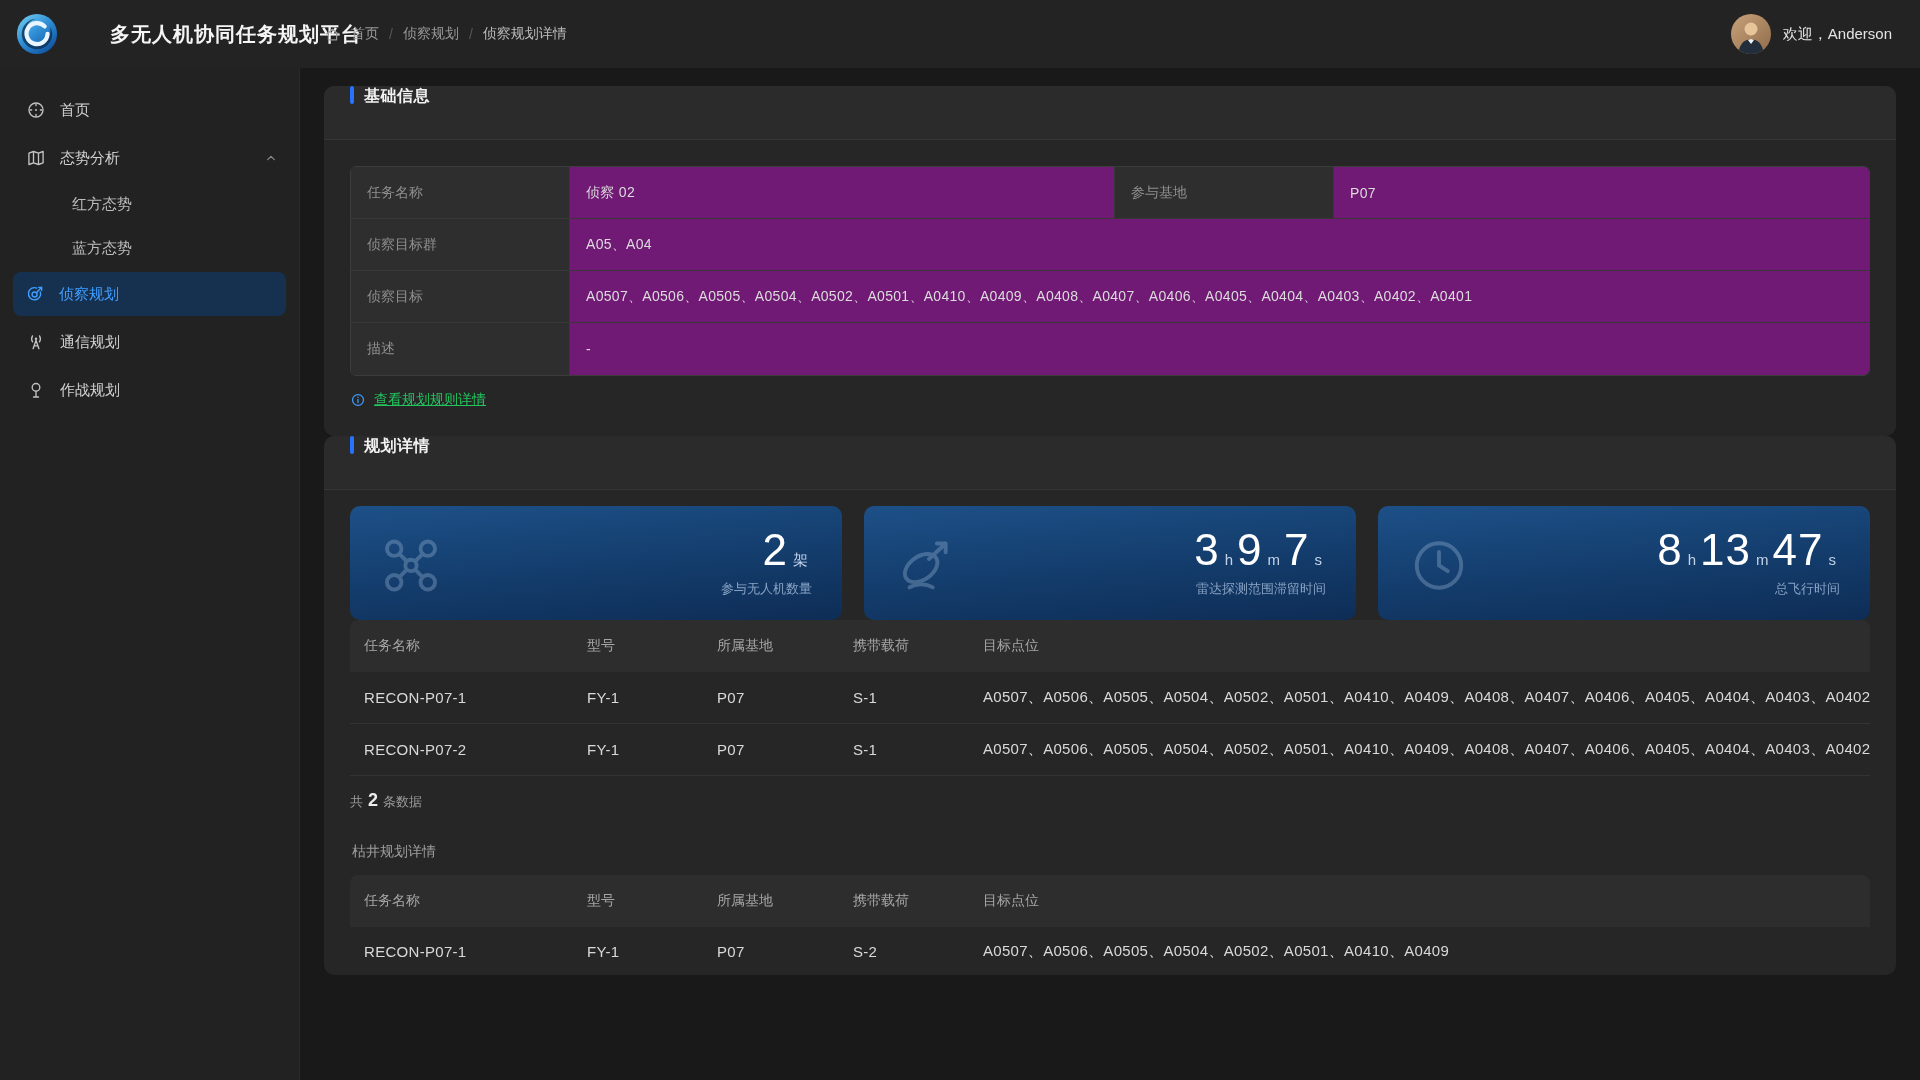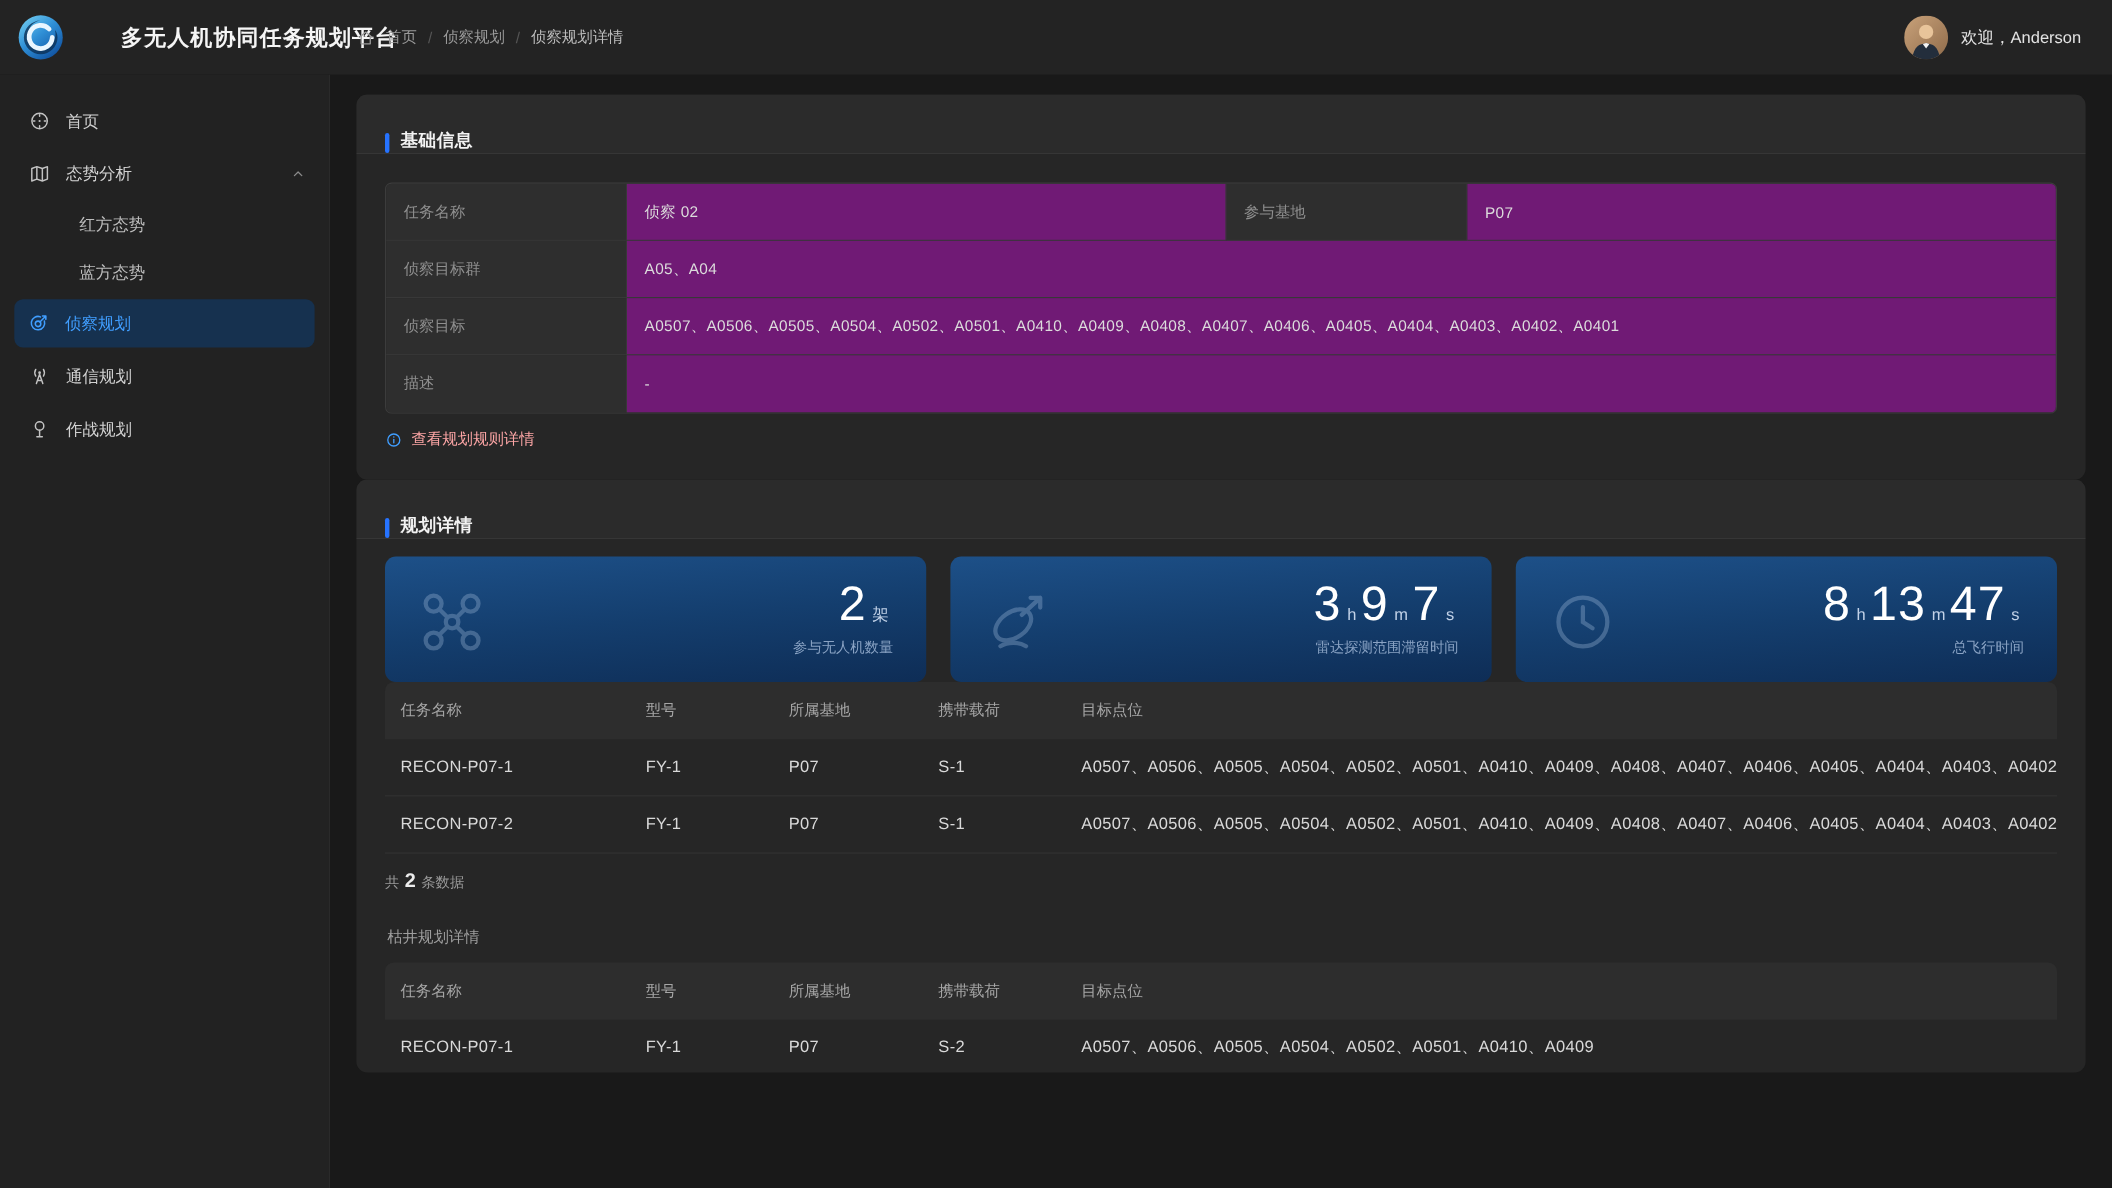--- a/index.html
+++ b/index.html
@@ -33,39 +33,39 @@
     color:#bdbdbd; font-size:15px; cursor:pointer; }
   .menu-item.active { margin:2px 13px; padding:0 12px; height:44px; border-radius:8px;
     background:#16314f; color:#409eff; }
   .menu-item.active .mi-icon { color:#409eff; }
 
   
   .main { background:#191919; padding:18px 24px 0 24px; overflow:hidden; }
   .card { background:#262626; border-radius:10px; overflow:hidden; }
   .card + .card { }
   .card-header { height:54px; background:#2b2b2b; border-bottom:1px solid #363636;
-    display:flex; align-items:flex-end; padding:0 26px; }
+    display:flex; align-items:flex-start; padding:0 26px; }
   .accent-bar { width:4px; height:18px; border-radius:2px; background:#2673ff; margin-right:10px; }
   .card-title { color:#f2f2f2; font-size:16px; font-weight:bold; letter-spacing:.5px; }
   .card-body { padding:26px; }
   .card-body.tight { padding:16px 26px 0 26px; }
 
   
   .info-table { display:grid; grid-template-columns:219px 545px 219px 1fr;
     border:1px solid #3c3c3c; border-radius:6px; overflow:hidden; font-size:14px; }
   .cell { min-height:52px; display:flex; align-items:center; padding:0 16px;
     border-bottom:1px solid #383838; border-right:1px solid #383838; }
   .cell.lbl { background:#2e2e2e; color:#8f8f8f; }
   .cell.val { color:#dcdcdc; background:#701a75; letter-spacing:.3px; }
   .cell.span3 { grid-column:2 / 5; }
   .cell.no-r { border-right:none; }
   .cell.no-b { border-bottom:none; }
   .link-row { margin-top:14px; height:20px; display:flex; align-items:center; gap:8px; }
   .info-icon { width:16px; height:16px; color:#409eff; flex:none; }
-  .detail-link { color:#fca5a5; font-size:14px; cursor:pointer; }
+  .detail-link { color:#22c55e; font-size:14px; cursor:pointer;text-decoration:underline; }
 
   
   .stats-row { display:flex; gap:22px; }
   .stat-card { flex:1; height:114px; border-radius:10px; position:relative; overflow:hidden;
     background:linear-gradient(175deg,#1d5088 0%,#143e6e 50%,#0e2d56 100%);
     display:flex; flex-direction:column; justify-content:center; align-items:flex-end;
     padding-right:30px; }
   .stat-icon { position:absolute; left:30px; top:50%; transform:translateY(-46%);
     width:62px; height:62px; color:#a9c2e0; opacity:.32; }
   .stat-value { display:flex; align-items:baseline; color:#ffffff; }

